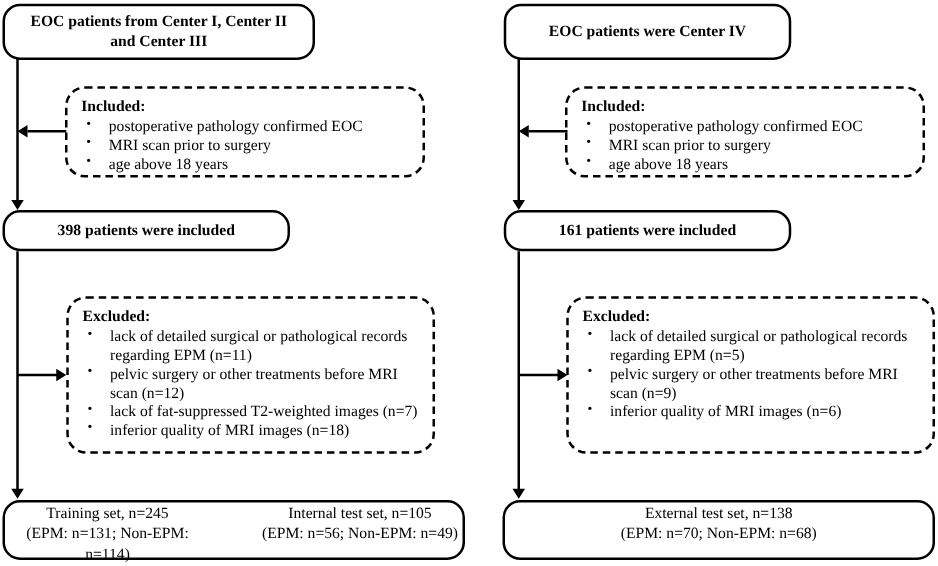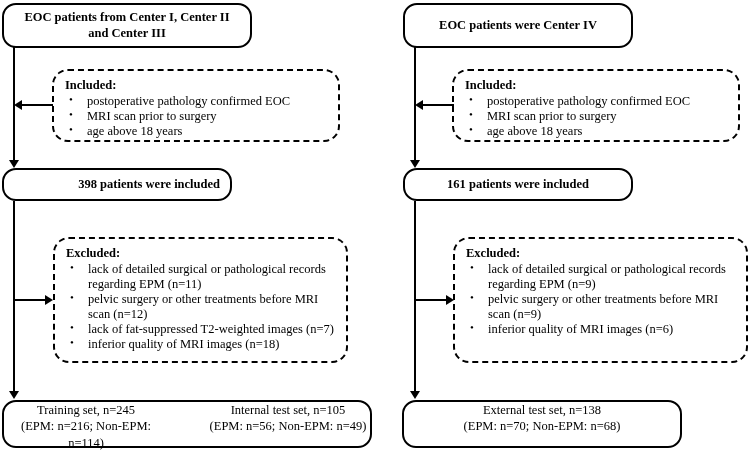--- a/index.html
+++ b/index.html
@@ -151,21 +151,21 @@
         <li>postoperative pathology confirmed EOC</li>
         <li>MRI scan prior to surgery</li>
         <li>age above 18 years</li>
       </ul>
     </div>
   </div>
 
   <div class="hline" style="left:22px; top:104px; width:31px;"></div>
   <div class="arrow-left" style="left:14px; top:100px;"></div>
 
-  <div class="node solid" style="left:2px; top:168px; width:230px; height:33px;justify-content:flex-end;">
+  <div class="node solid" style="left:2px; top:168px; width:230px; height:33px;">
     <div class="node-title">398 patients were included</div>
   </div>
 
   <div class="vline" style="left:13px; top:201px; width:2px; height:192px;"></div>
   <div class="arrow-down" style="left:9px; top:391px;"></div>
 
   <div class="node dashed" style="left:53px; top:237px; width:295px; height:126px;">
     <div class="crit">
       <div class="crit-head">Excluded:</div>
       <ul>
@@ -177,21 +177,21 @@
     </div>
   </div>
 
   <div class="hline" style="left:14px; top:299px; width:33px;"></div>
   <div class="arrow-right" style="left:45px; top:295px;"></div>
 
   <div class="node solid" style="left:2px; top:400px; width:370px; height:48px;">
     <div class="split">
       <div>
         <div class="node-plain">Training set, n=245</div>
-        <div class="node-plain">(EPM: n=216; Non-EPM: n=114)</div>
+        <div class="node-plain">(EPM: n=131; Non-EPM: n=114)</div>
       </div>
       <div>
         <div class="node-plain">Internal test set, n=105</div>
         <div class="node-plain">(EPM: n=56; Non-EPM: n=49)</div>
       </div>
     </div>
   </div>
 
   <div class="node solid" style="left:403px; top:3px; width:230px; height:45px;">
     <div class="node-title">EOC patients were Center IV</div>
@@ -218,31 +218,31 @@
     <div class="node-title">161 patients were included</div>
   </div>
 
   <div class="vline" style="left:414px; top:201px; width:2px; height:192px;"></div>
   <div class="arrow-down" style="left:410px; top:391px;"></div>
 
   <div class="node dashed" style="left:453px; top:237px; width:295px; height:126px;">
     <div class="crit">
       <div class="crit-head">Excluded:</div>
       <ul>
-        <li>lack of detailed surgical or pathological records regarding EPM (n=9)</li>
+        <li>lack of detailed surgical or pathological records regarding EPM (n=5)</li>
         <li>pelvic surgery or other treatments before MRI scan (n=9)</li>
         <li>inferior quality of MRI images  (n=6)</li>
       </ul>
     </div>
   </div>
 
   <div class="hline" style="left:415px; top:299px; width:33px;"></div>
   <div class="arrow-right" style="left:446px; top:295px;"></div>
 
-  <div class="node solid" style="left:402px; top:400px; width:280px; height:48px;">
+  <div class="node solid" style="left:402px; top:400px; width:346px; height:48px;">
     <div class="split">
       <div>
         <div class="node-plain">External test set, n=138</div>
         <div class="node-plain">(EPM: n=70; Non-EPM: n=68)</div>
       </div>
     </div>
   </div>
 
 </div>
 

